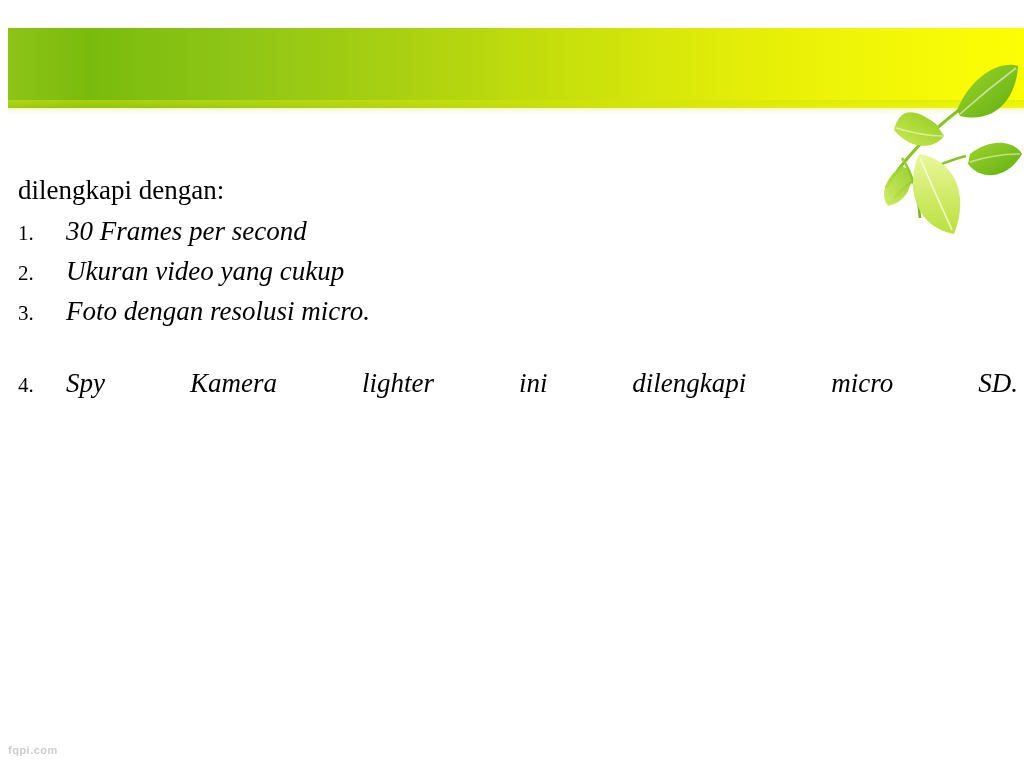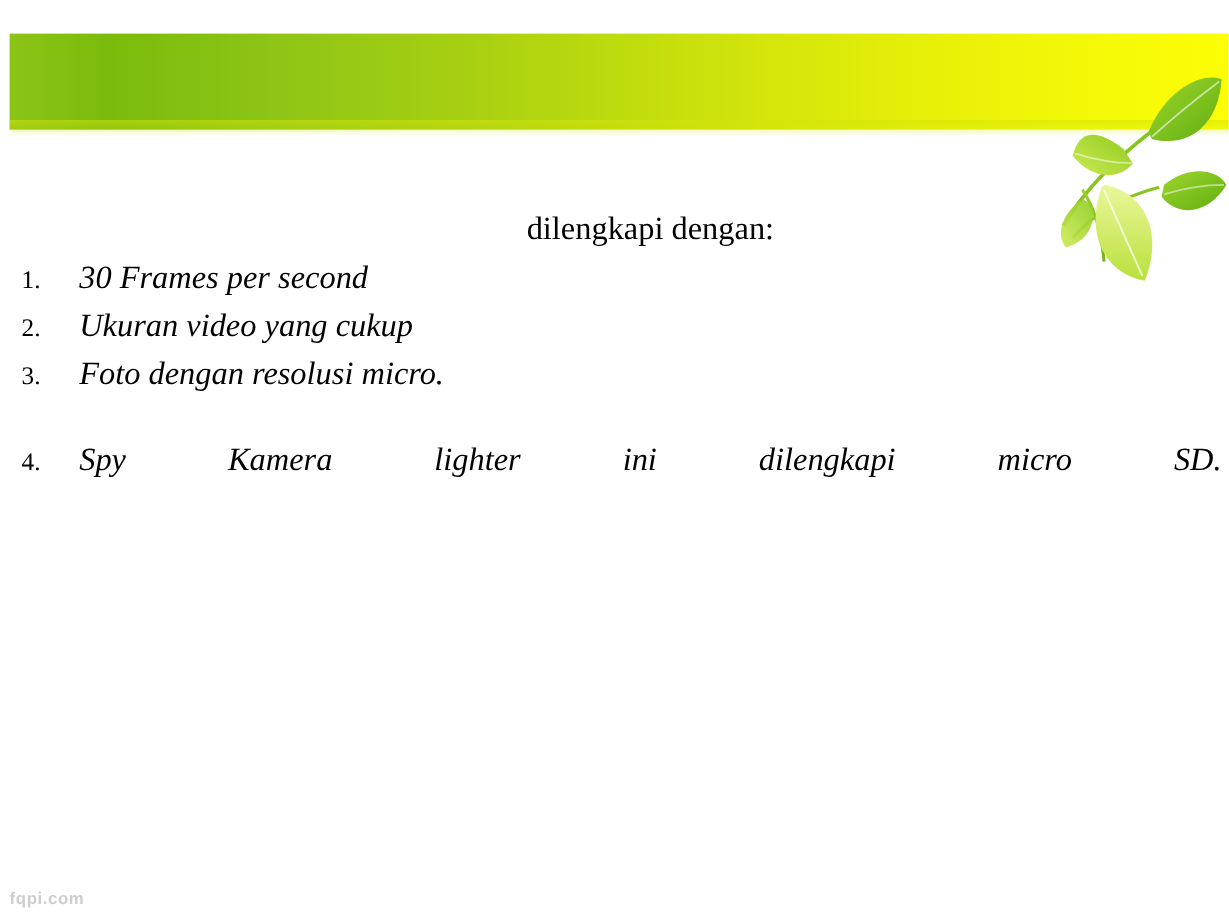--- a/index.html
+++ b/index.html
@@ -63,22 +63,21 @@
   }
   .intro {
     font-size: 27px;
     line-height: 36px;
     text-align: justify;
     text-justify: inter-word;
     margin: 0 0 2px 0;
   }
   .intro .line2 {
     display: block;
-    text-align: center;
-    margin-left: 48px;
+    text-align: left;
   }
   ol.items {
     list-style: none;
     margin: 4px 0 0 0;
     padding: 0;
   }
   ol.items li {
     font-size: 27px;
     line-height: 38px;
     display: flex;
@@ -103,21 +102,21 @@
     display: inline-block;
     width: 100%;
   }
 
   
   .footer-mark {
     position: absolute;
     left: 8px;
     bottom: 12px;
     font-family: "Liberation Sans", sans-serif;
-    font-size: 14px;
+    font-size: 11px;
     font-weight: bold;
     letter-spacing: 0.5px;
     color: #bdbdbd;
     opacity: 0.75;
   }
 </style>
 </head>
 <body>
 
 <div class="header-band"></div>

